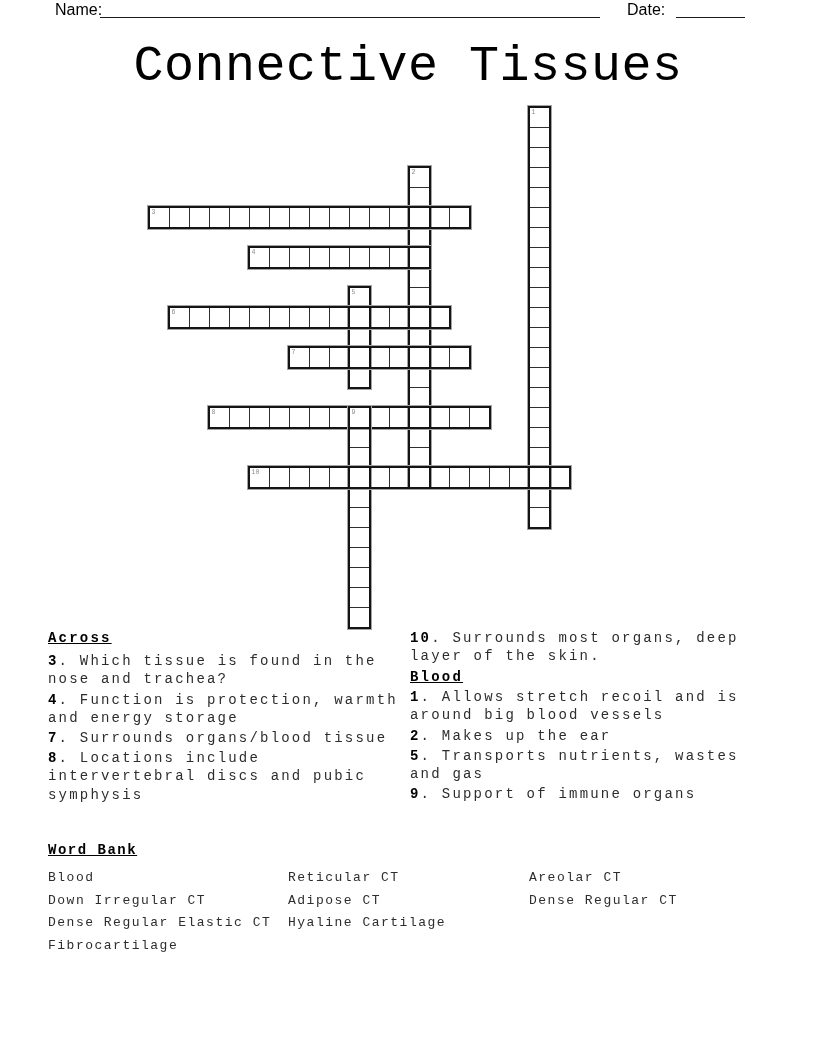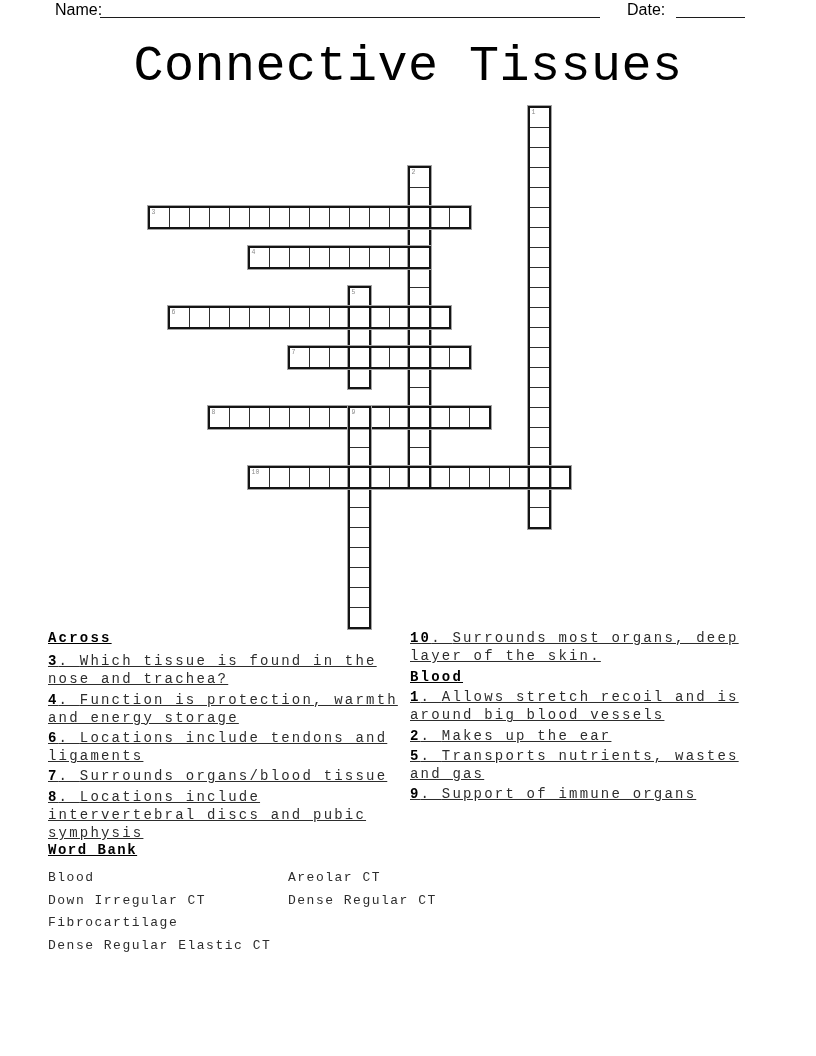--- a/index.html
+++ b/index.html
@@ -24,21 +24,21 @@
   .cw-num{position:absolute;font-family:"Liberation Mono",monospace;font-size:6.5px;
           line-height:1;color:#8b8b8b;z-index:5;}
 
   
   .clue-col{position:absolute;top:629px;font-family:"Liberation Mono",monospace;
             font-size:14px;line-height:18.2px;letter-spacing:2.2px;color:#2d2d2d;}
   #clues-left{left:48px;width:358px;}
   #clues-right{left:410px;width:342px;}
   .sec-head{font-weight:bold;color:#000;text-decoration:underline;margin:0 0 5px 0;}
   .sec-head.down-head{margin:2.5px 0 2px 0;}
-  .clue{margin:0 0 2px 0;text-decoration:underline;}
+  .clue{margin:0 0 2px 0;}
   .cnum{font-weight:bold;color:#000;}
   .cnum::after{content:". ";font-weight:normal;color:#2d2d2d;}
 
   
   .wordbank{position:absolute;left:48px;top:842px;width:730px;
             font-family:"Liberation Mono",monospace;}
   .wb-head{font-size:14px;line-height:17px;font-weight:bold;letter-spacing:1.5px;
            color:#000;text-decoration:underline;margin:0 0 8px 0;}
   .wb-cols{display:flex;}
   .wb-col{font-size:13px;line-height:22.5px;letter-spacing:1.5px;color:#2d2d2d;}
@@ -208,42 +208,46 @@
       <div class="cw-num" style="left: 291.5px; top: 349.5px;">7</div>
       <div class="cw-num" style="left: 211.5px; top: 409.5px;">8</div>
       <div class="cw-num" style="left: 351.5px; top: 409.5px;">9</div>
       <div class="cw-num" style="left: 251.5px; top: 469.5px;">10</div>
     </div>
 
   <div class="clue-col" id="clues-left">
     <p class="sec-head">Across</p>
     <p class="clue"><span class="cnum">3</span><span class="ctext">Which tissue is found in the nose and trachea?</span></p>
     <p class="clue"><span class="cnum">4</span><span class="ctext">Function is protection, warmth and energy storage</span></p>
-    <p class="clue"><span class="cnum">6</span><span class="ctext">Locations include tendons and ligaments</span></p>
     <p class="clue"><span class="cnum">7</span><span class="ctext">Surrounds organs/blood tissue</span></p>
     <p class="clue"><span class="cnum">8</span><span class="ctext">Locations include intervertebral discs and pubic symphysis</span></p>
   </div>
 
   <div class="clue-col" id="clues-right">
     <p class="clue"><span class="cnum">10</span><span class="ctext">Surrounds most organs, deep layer of the skin.</span></p>
     <p class="sec-head down-head">Blood</p>
     <p class="clue"><span class="cnum">1</span><span class="ctext">Allows stretch recoil and is around big blood vessels</span></p>
     <p class="clue"><span class="cnum">2</span><span class="ctext">Makes up the ear</span></p>
     <p class="clue"><span class="cnum">5</span><span class="ctext">Transports nutrients, wastes and gas</span></p>
     <p class="clue"><span class="cnum">9</span><span class="ctext">Support of immune organs</span></p>
   </div>
 
   <div class="wordbank">
     <p class="wb-head">Word Bank</p>
     <div class="wb-cols">
       <div class="wb-col c1">
         <div class="wb-item">Blood</div>
         <div class="wb-item">Down Irregular CT</div>
+        <div class="wb-item">Dense Regular Elastic CT</div>
         <div class="wb-item">Fibrocartilage</div>
-        <div class="wb-item">Dense Regular Elastic CT</div>
+      </div>
+      <div class="wb-col c2">
+        <div class="wb-item">Reticular CT</div>
+        <div class="wb-item">Adipose CT</div>
+        <div class="wb-item">Hyaline Cartilage</div>
       </div>
       <div class="wb-col c3">
         <div class="wb-item">Areolar CT</div>
         <div class="wb-item">Dense Regular CT</div>
       </div>
     </div>
   </div>
 
 </div>
 

